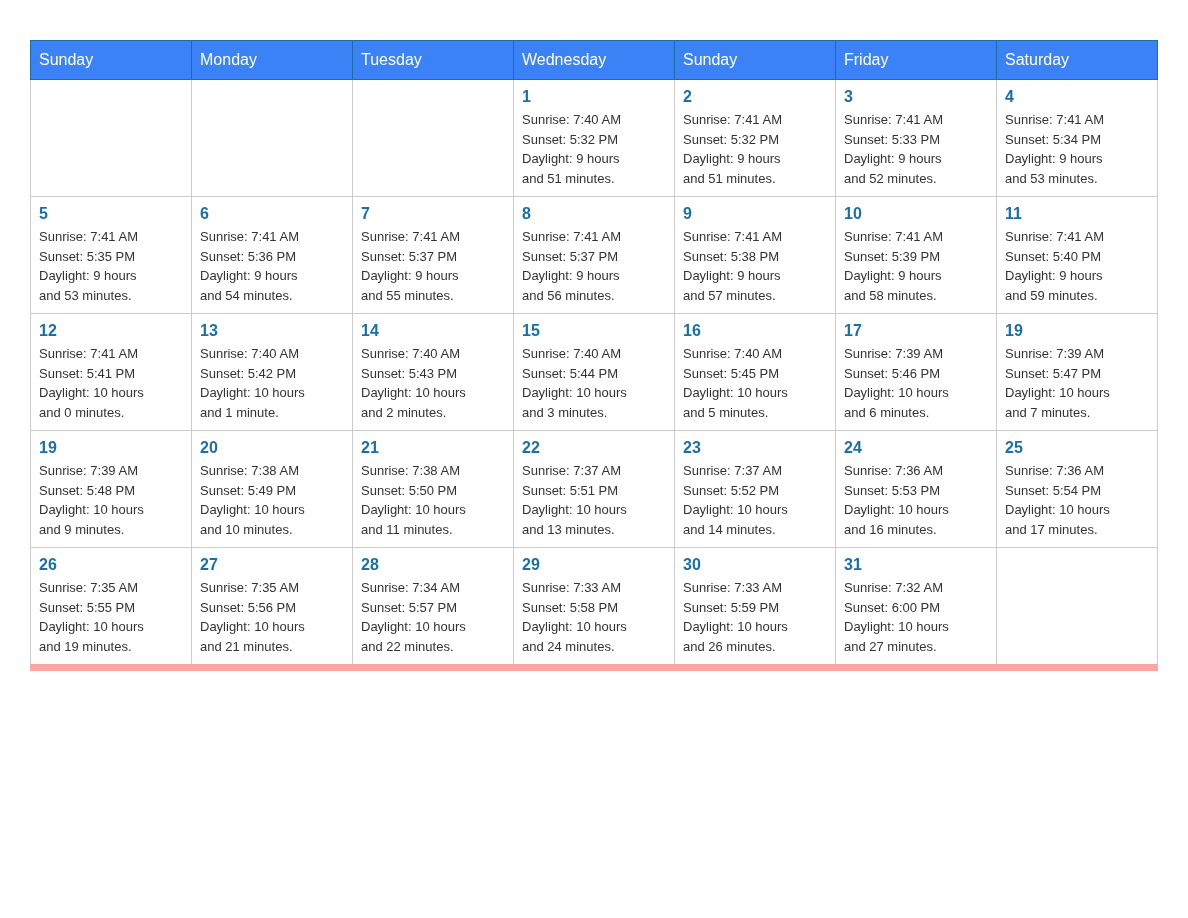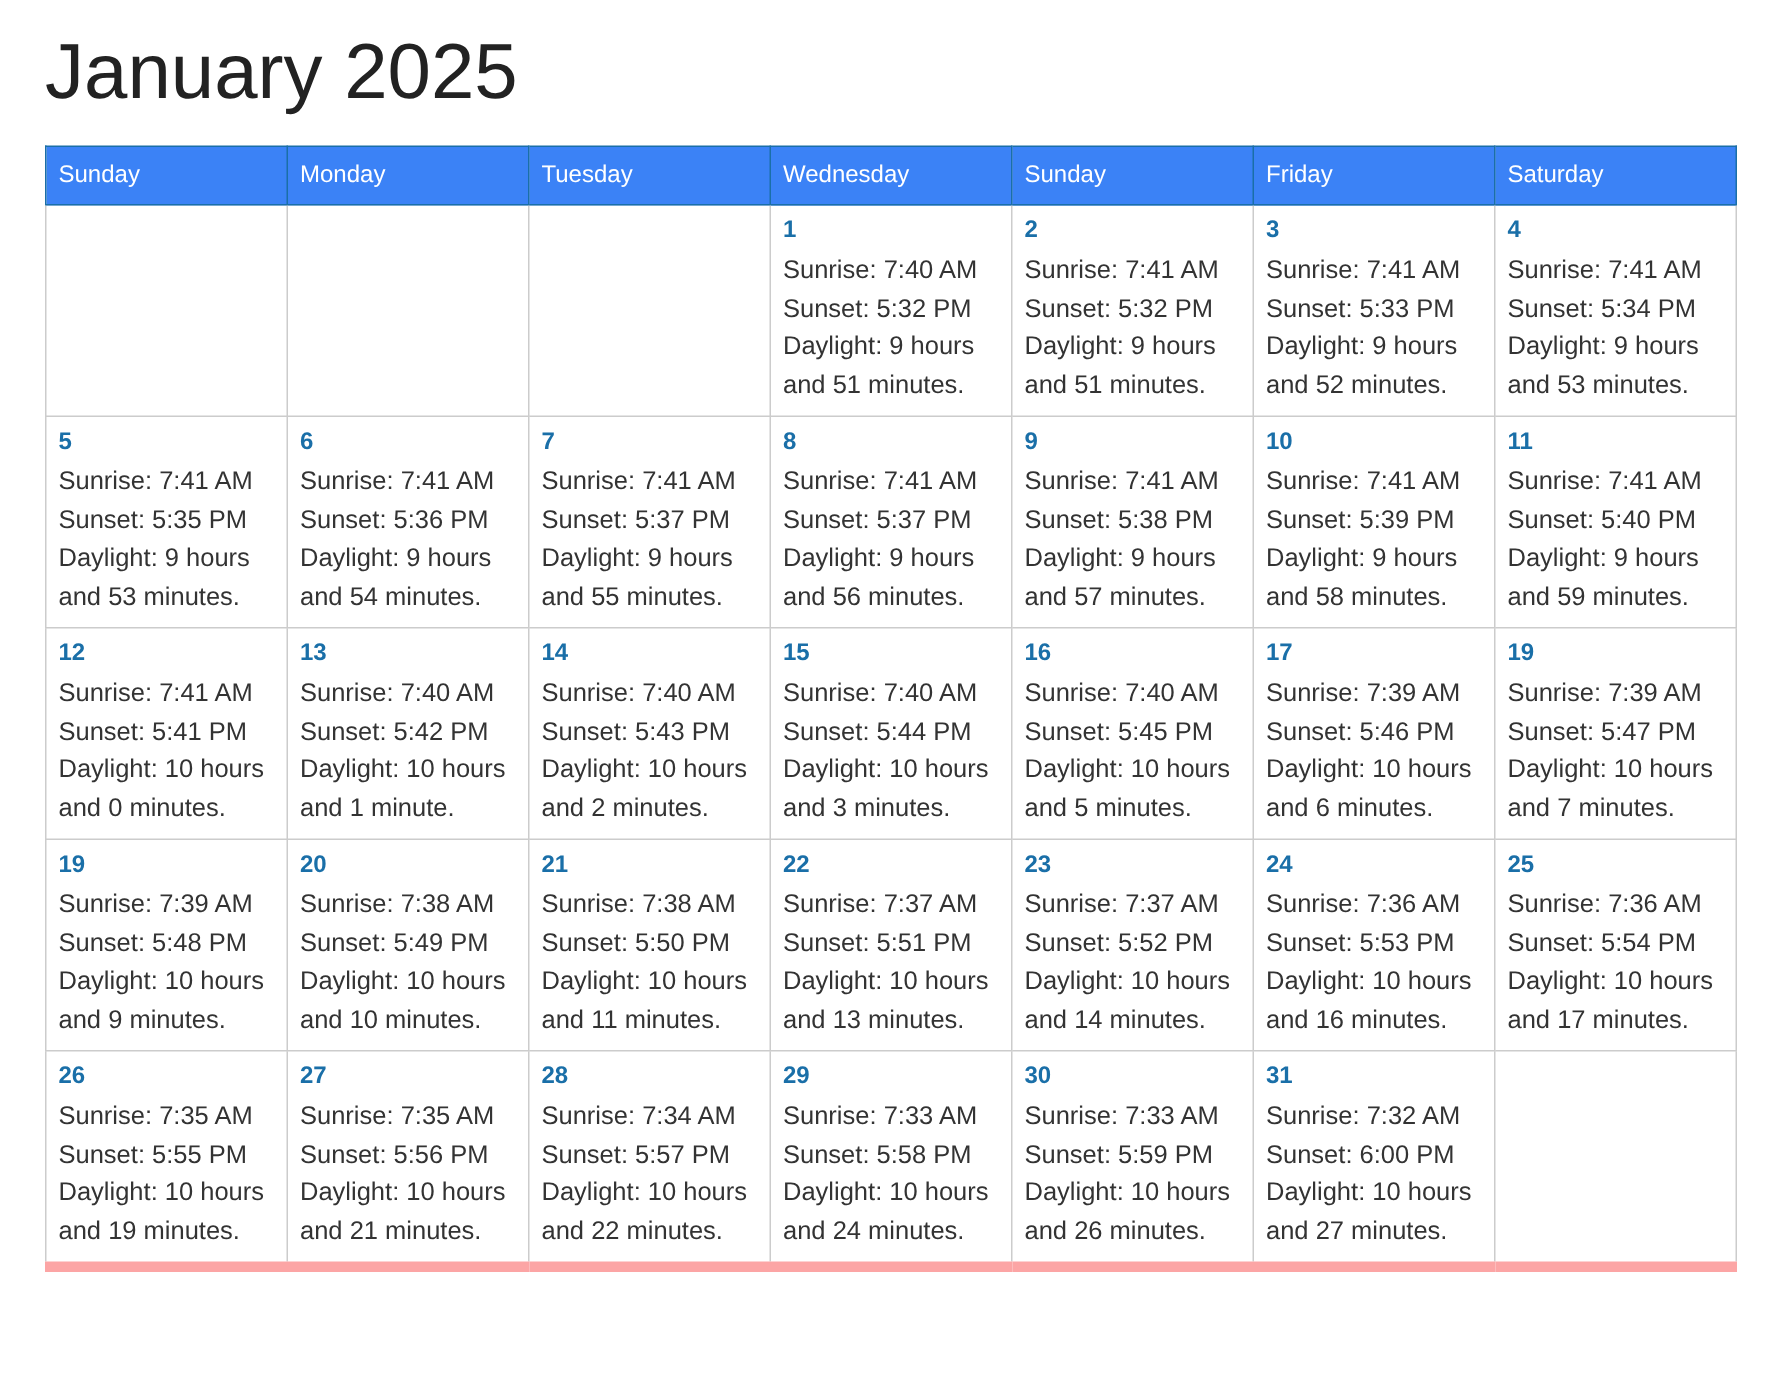--- a/index.html
+++ b/index.html
@@ -84,34 +84,33 @@
       background: #fff;
     }
     .day-number {
       font-size: 16px;
       font-weight: bold;
       color: #1a6fa8;
       display: block;
       margin-bottom: 4px;
     }
     .day-info {
-      font-size: 17px;
+      font-size: 13px;
       color: #333;
       line-height: 1.5;
     }
     .calendar tbody tr:last-child td {
       border-bottom: 7px solid #fca5a5;
     }
   </style>
 </head>
 <body>
 
 <div class="header">
   <div class="title-block">
-    <div class="month-title">January 2025</div>
   </div>
 </div>
 
 <table class="calendar">
   <thead>
     <tr>
     <th>Sunday</th>
         <th>Monday</th>
         <th>Tuesday</th>
         <th>Wednesday</th>

